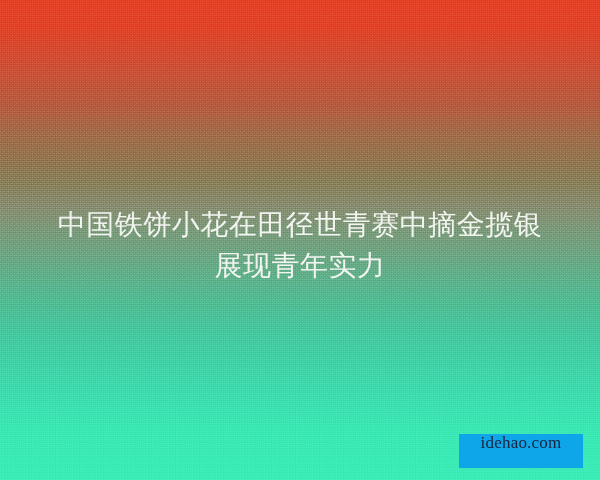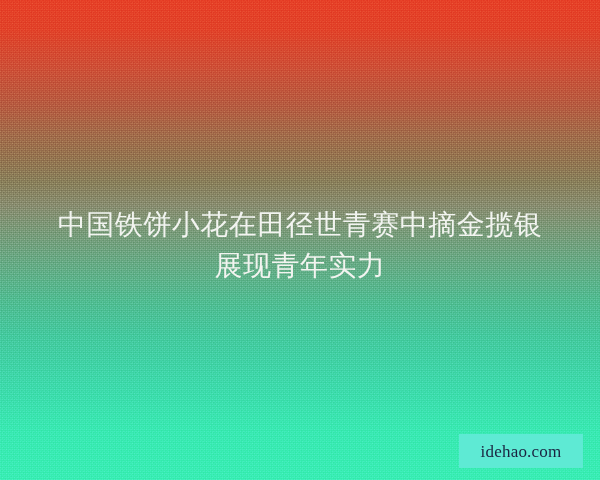--- a/index.html
+++ b/index.html
@@ -115,23 +115,23 @@
     box-sizing: border-box;
   }
 
   
   .watermark-badge {
     position: absolute;
     left: 459px;
     top: 434px;
     width: 124px;
     height: 34px;
-    background: #5eead4;
+    background: #0ea5e9;
     display: flex;
-    align-items: center;
+    align-items: flex-start;
     justify-content: center;
   }
 
   .watermark-text {
     color: #1a2340;
     font-size: 17px;
     line-height: 1;
     font-weight: 400;
     letter-spacing: 0.2px;
   }

